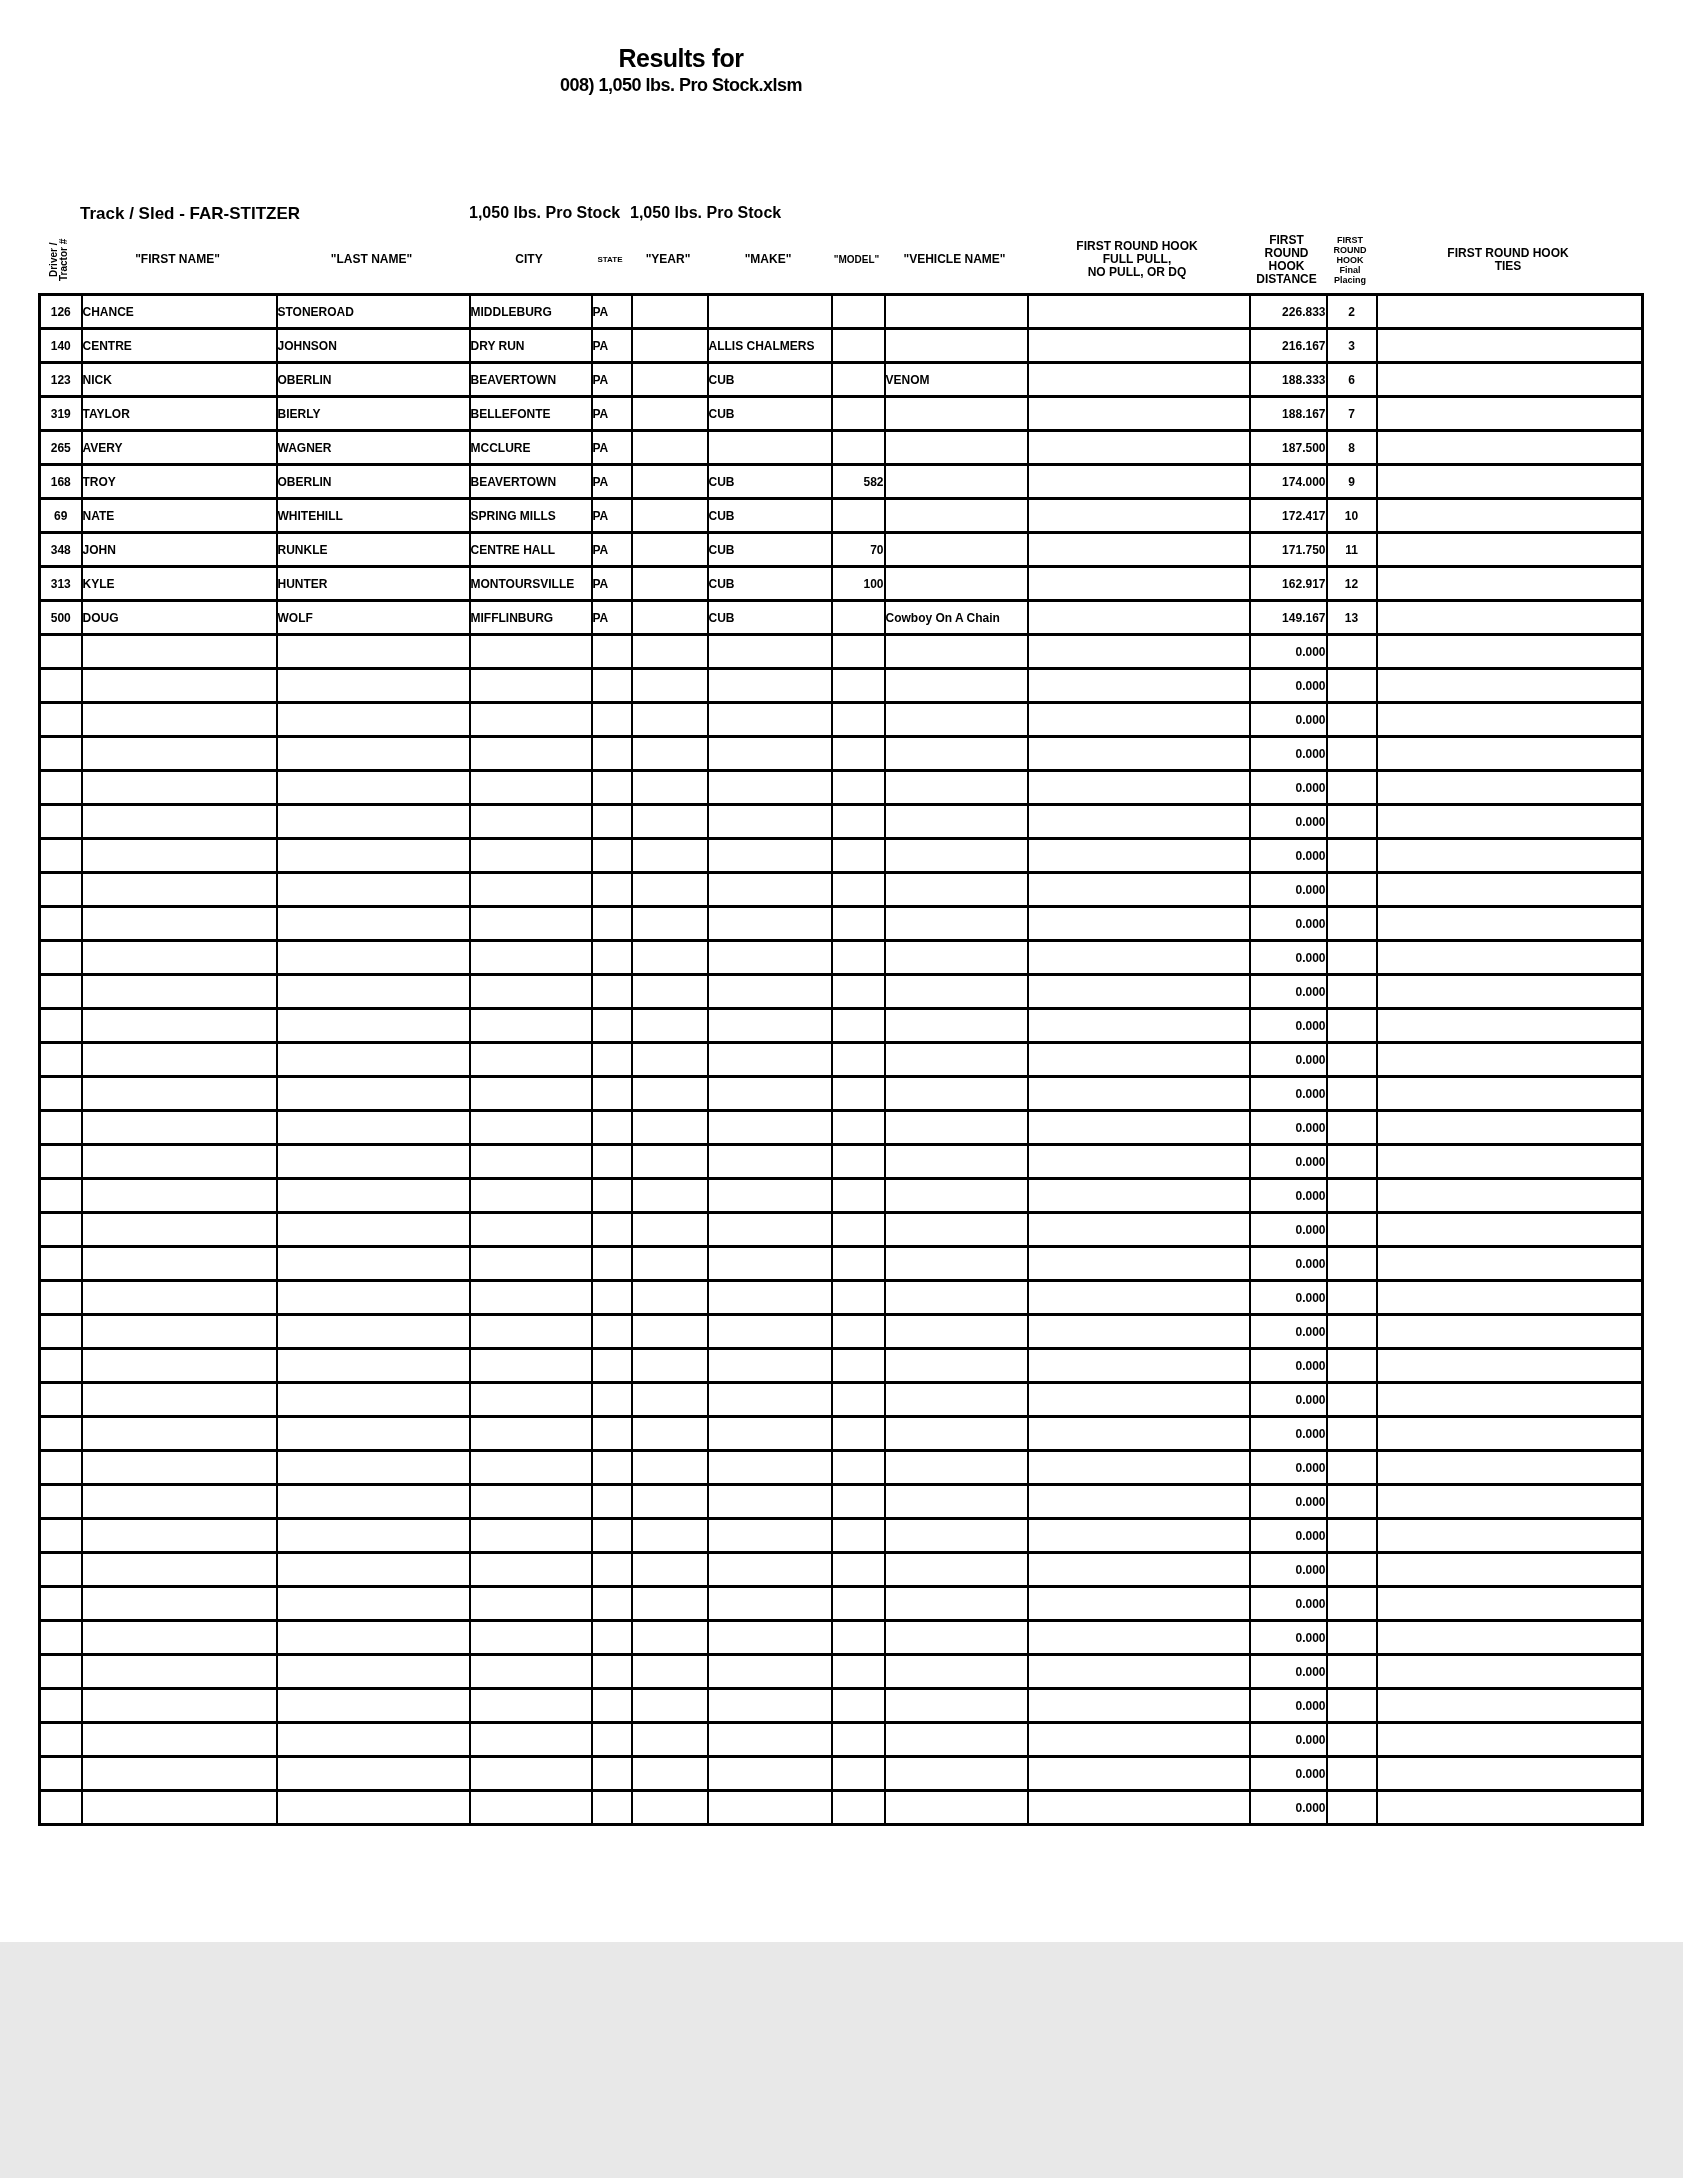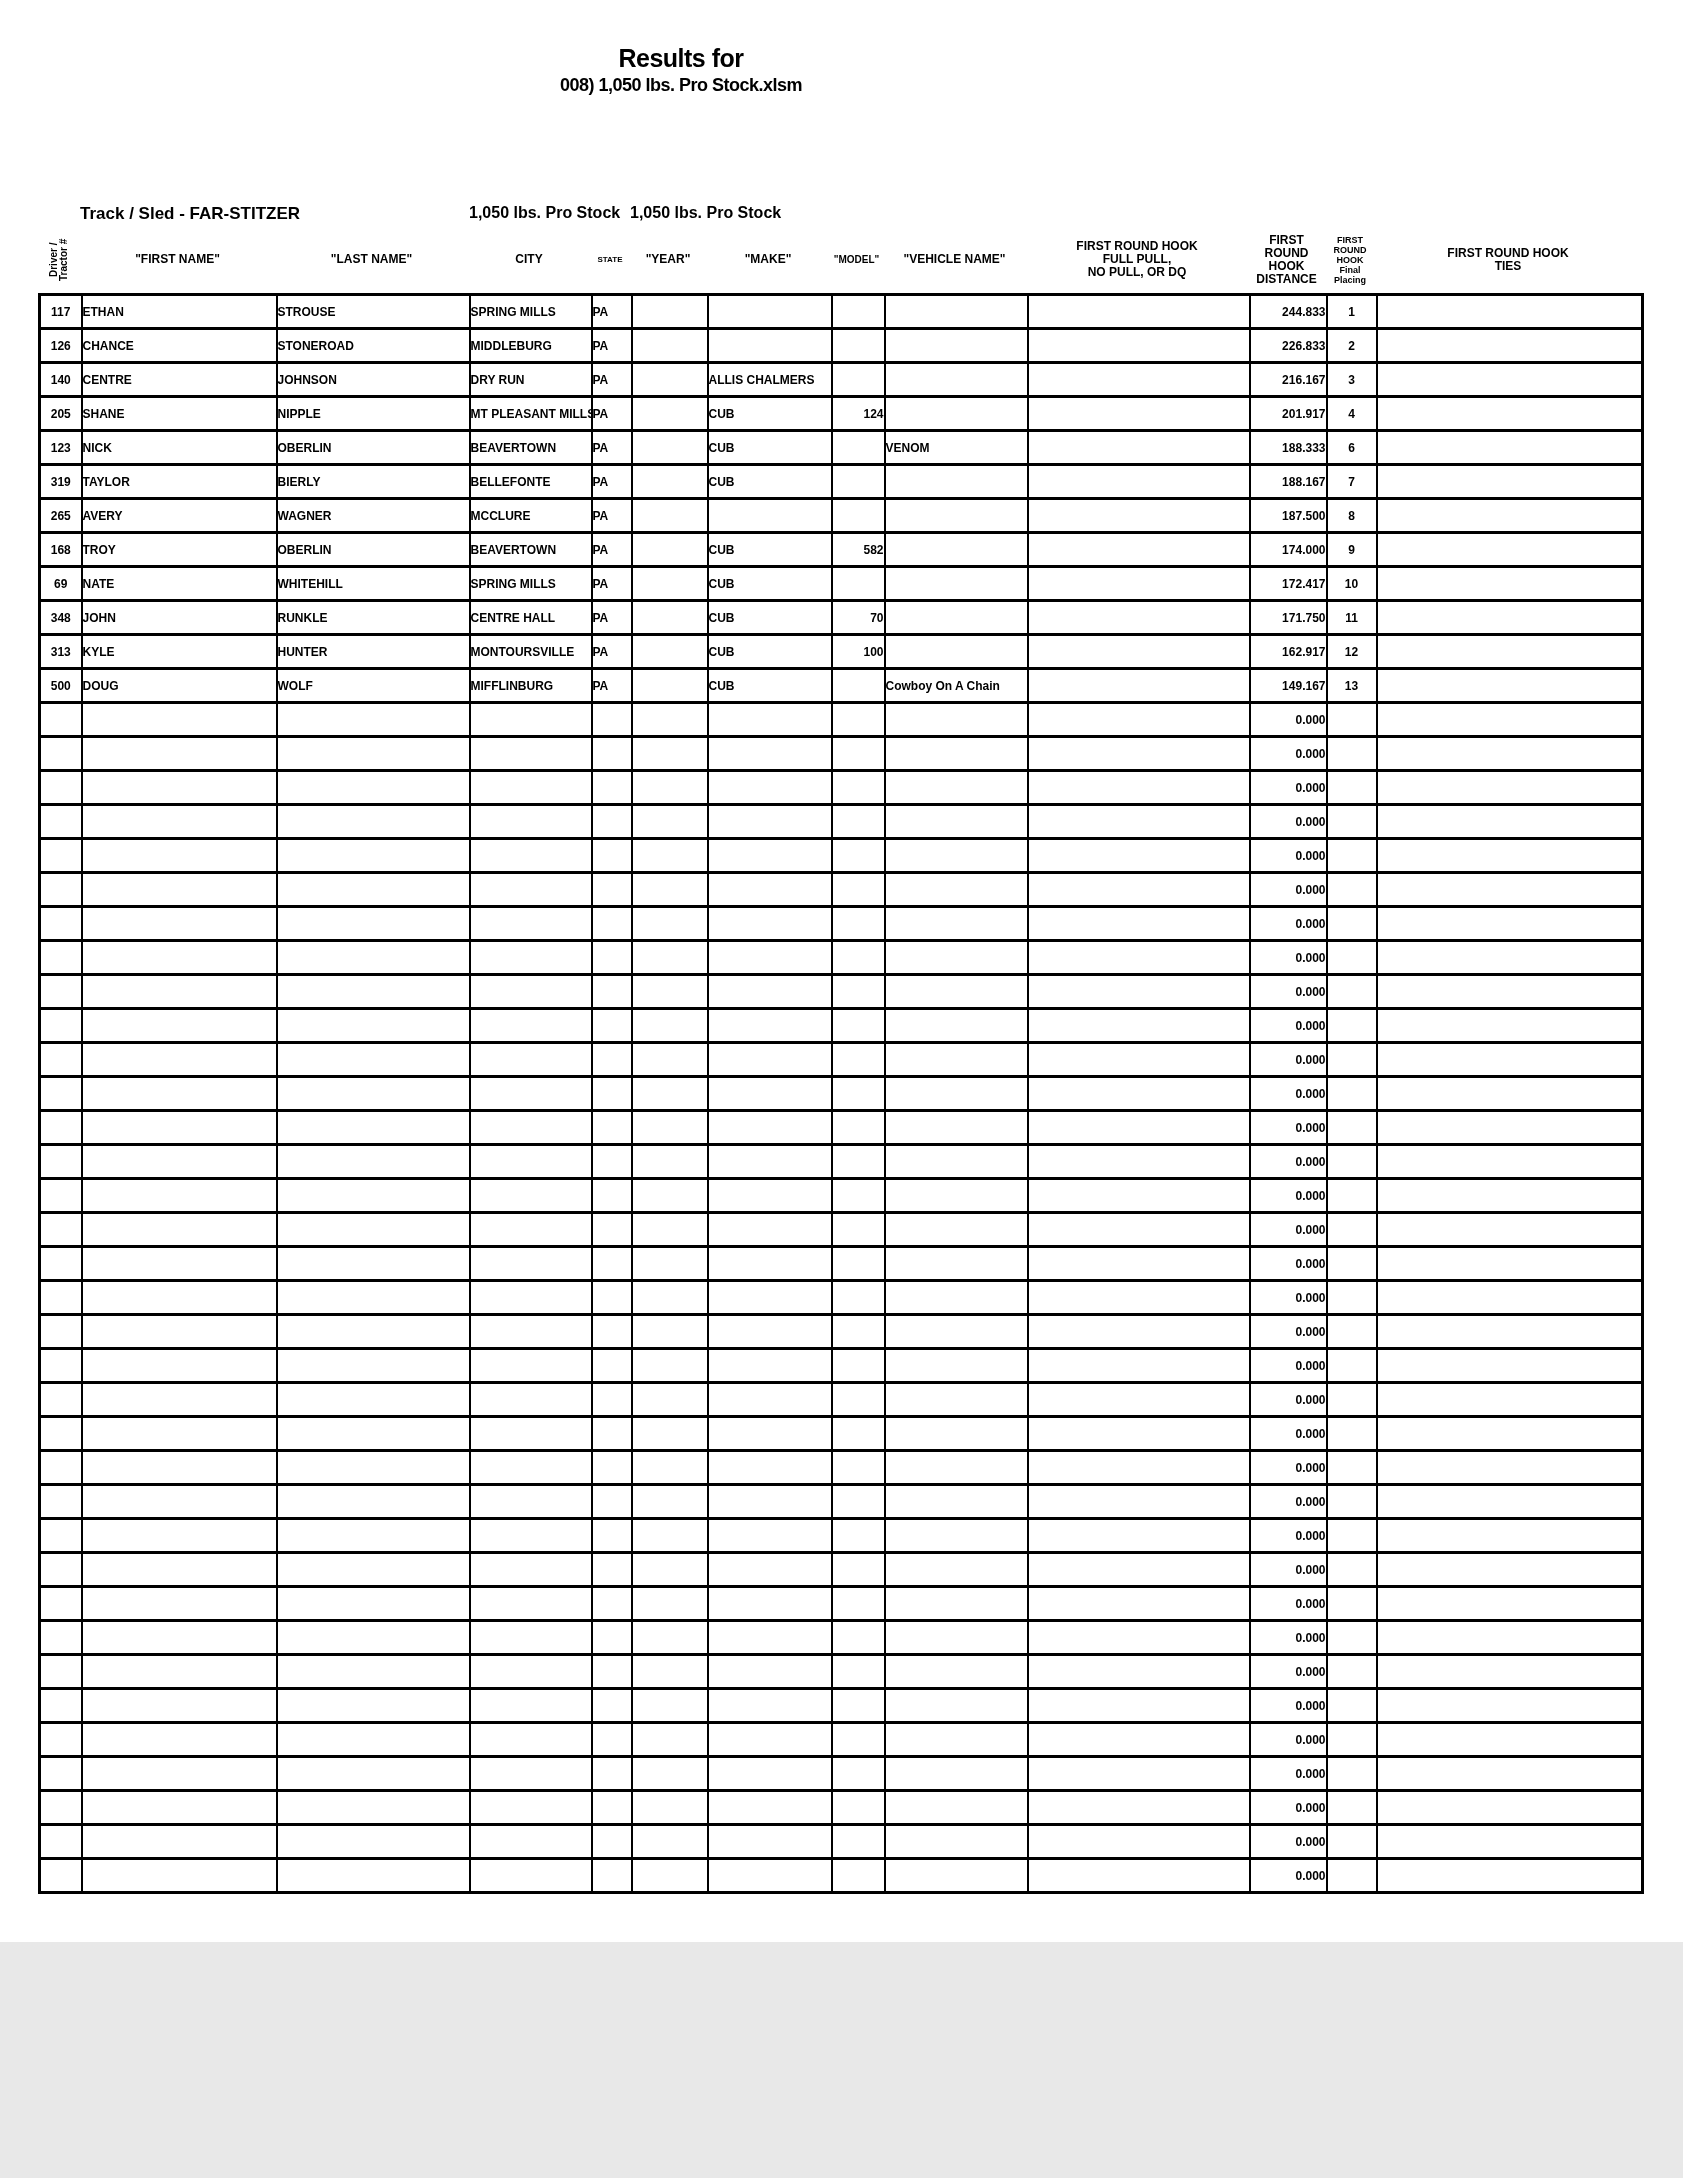--- a/index.html
+++ b/index.html
@@ -129,35 +129,20 @@
         <col style="width:124px">
         <col style="width:53px">
       <col style="width:143px">
         <col style="width:222px">
         <col style="width:77px">
         <col style="width:50px">
       <col style="width:266px">
     </colgroup>
     <tbody>
         <tr>
-      <td class="ac">117</td>
-      <td class="al">ETHAN</td>
-      <td class="al">STROUSE</td>
-      <td class="al">SPRING MILLS</td>
-      <td class="al">PA</td>
-      <td class="al"></td>
-      <td class="al"></td>
-      <td class="ar"></td>
-      <td class="al"></td>
-      <td class="al"></td>
-      <td class="ar">244.833</td>
-      <td class="ac">1</td>
-      <td class="al"></td>
-    </tr>
-        <tr>
       <td class="ac">126</td>
       <td class="al">CHANCE</td>
       <td class="al">STONEROAD</td>
       <td class="al">MIDDLEBURG</td>
       <td class="al">PA</td>
       <td class="al"></td>
       <td class="al"></td>
       <td class="ar"></td>
       <td class="al"></td>
       <td class="al"></td>
@@ -171,35 +156,20 @@
       <td class="al">JOHNSON</td>
       <td class="al">DRY RUN</td>
       <td class="al">PA</td>
       <td class="al"></td>
       <td class="al">ALLIS CHALMERS</td>
       <td class="ar"></td>
       <td class="al"></td>
       <td class="al"></td>
       <td class="ar">216.167</td>
       <td class="ac">3</td>
-      <td class="al"></td>
-    </tr>
-        <tr>
-      <td class="ac">205</td>
-      <td class="al">SHANE</td>
-      <td class="al">NIPPLE</td>
-      <td class="al">MT PLEASANT MILLS</td>
-      <td class="al">PA</td>
-      <td class="al"></td>
-      <td class="al">CUB</td>
-      <td class="ar">124</td>
-      <td class="al"></td>
-      <td class="al"></td>
-      <td class="ar">201.917</td>
-      <td class="ac">4</td>
       <td class="al"></td>
     </tr>
         <tr>
       <td class="ac">123</td>
       <td class="al">NICK</td>
       <td class="al">OBERLIN</td>
       <td class="al">BEAVERTOWN</td>
       <td class="al">PA</td>
       <td class="al"></td>
       <td class="al">CUB</td>

